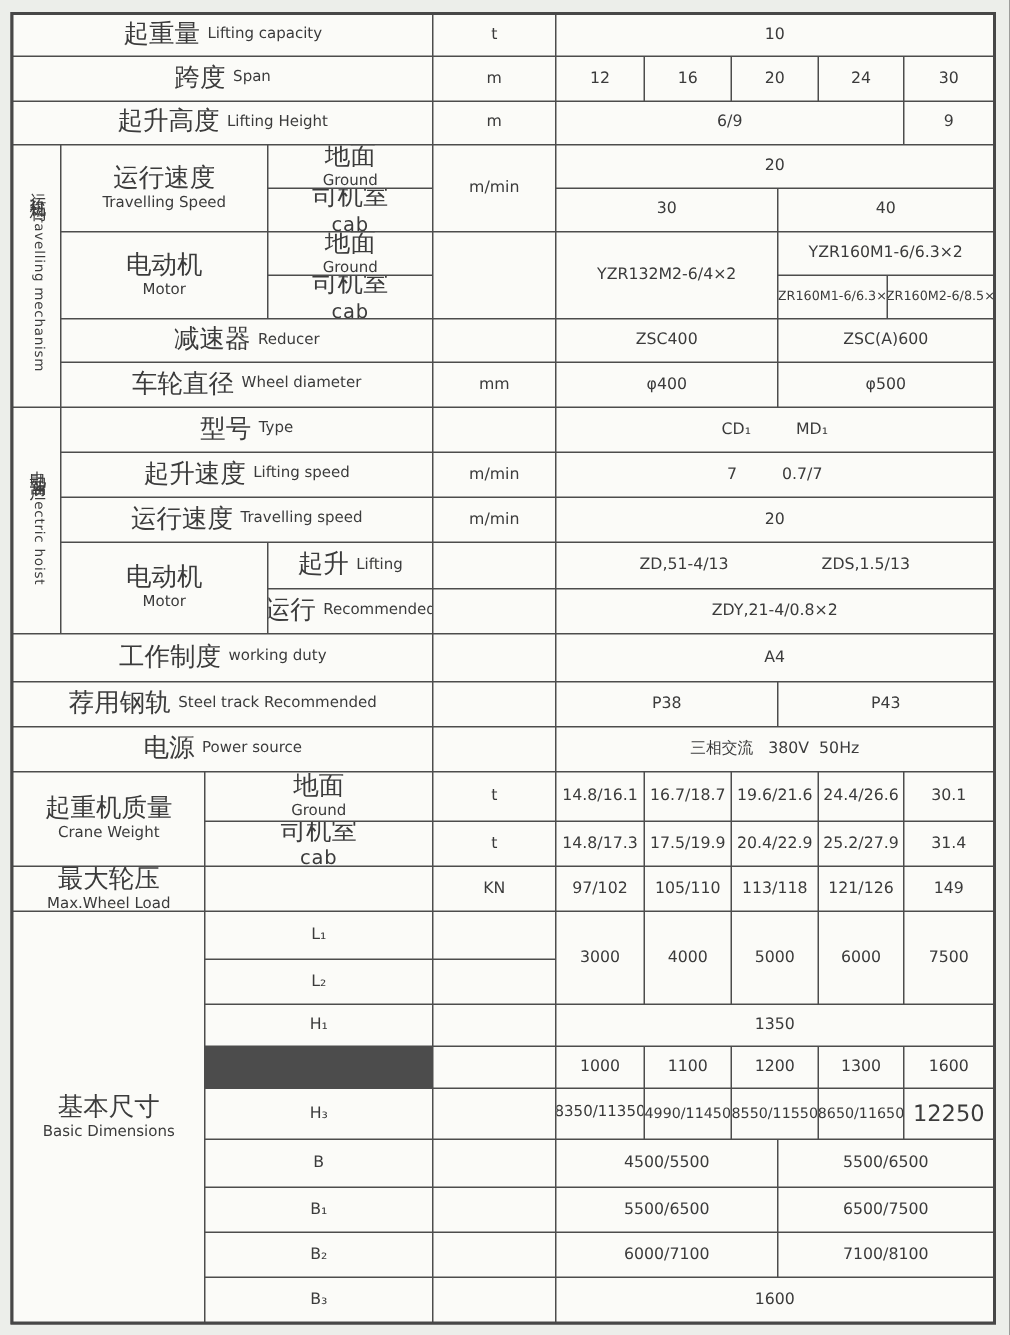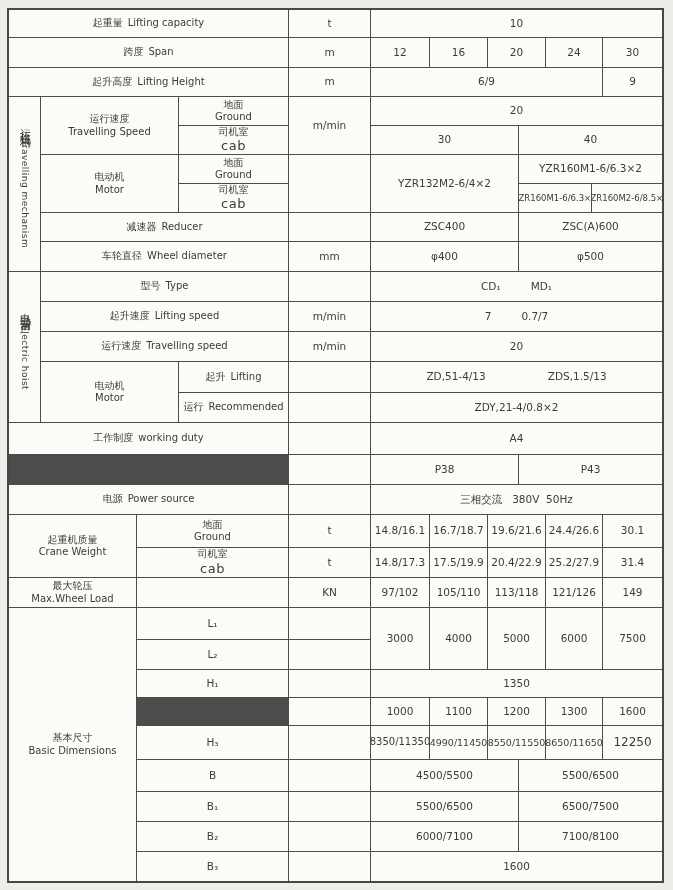--- a/index.html
+++ b/index.html
@@ -22,21 +22,21 @@
   }
   .c{
     background:#fbfbf8;
     display:flex;align-items:center;justify-content:center;
     text-align:center;
     font-size:10.5px;
     white-space:pre;
     line-height:1.25;
     overflow:hidden;
   }
-  .cn{font-size:10px;}
+  .cn{font-size:17px;}
   .en{font-size:10px;}
   .lab .cn{margin-right:5px;}
   .stack{flex-direction:column;}
   .stack .cn,.stack .en{display:block;margin:0;}
   .cab{font-size:13px;letter-spacing:.5px;}
   .strip{flex-direction:column;gap:9px;}
   .vcn{writing-mode:vertical-rl;text-orientation:upright;font-size:11px;letter-spacing:3px;}
   .ven{writing-mode:vertical-rl;font-size:9px;letter-spacing:.5px;}
   .pair-sm{margin-left:30px;}
   .pair-lg{margin-left:62px;}
@@ -113,20 +113,21 @@
   <div class="c lab" style="grid-area:14/4/15/5"><span class="cn">运行</span><span class="en">Recommended</span></div>
   <div class="c" style="grid-area:13/5/14/6"></div>
   <div class="c" style="grid-area:14/5/15/6"></div>
   <div class="c" style="grid-area:13/6/14/13"><span>ZD,51-4/13</span><span class="pair-lg">ZDS,1.5/13</span></div>
   <div class="c" style="grid-area:14/6/15/13">ZDY,21-4/0.8×2</div>
 
   <div class="c lab" style="grid-area:15/1/16/5"><span class="cn">工作制度</span><span class="en">working duty</span></div>
   <div class="c" style="grid-area:15/5/16/6"></div>
   <div class="c" style="grid-area:15/6/16/13">A4</div>
 
+  <div class="c lab" style="grid-area:16/1/17/5"><span class="cn">荐用钢轨</span><span class="en">Steel track Recommended</span></div>
   <div class="c" style="grid-area:16/5/17/6"></div>
   <div class="c" style="grid-area:16/6/17/9">P38</div>
   <div class="c" style="grid-area:16/9/17/13">P43</div>
 
   <div class="c lab" style="grid-area:17/1/18/5"><span class="cn">电源</span><span class="en">Power source</span></div>
   <div class="c" style="grid-area:17/5/18/6"></div>
   <div class="c" style="grid-area:17/6/18/13">三相交流   380V  50Hz</div>
 
   <div class="c stack" style="grid-area:18/1/20/3"><span class="cn">起重机质量</span><span class="en">Crane Weight</span></div>
   <div class="c stack" style="grid-area:18/3/19/5"><span class="cn">地面</span><span class="en">Ground</span></div>
@@ -175,21 +176,21 @@
   <div class="c" style="grid-area:24/8/25/10">1200</div>
   <div class="c" style="grid-area:24/10/25/12">1300</div>
   <div class="c" style="grid-area:24/12/25/13">1600</div>
 
   <div class="c dim-lbl" style="grid-area:25/3/26/5">H₃</div>
   <div class="c" style="grid-area:25/5/26/6"></div>
   <div class="c" style="grid-area:25/6/26/7;font-size:10px">8350/11350</div>
   <div class="c" style="grid-area:25/7/26/8;font-size:9.5px">4990/11450</div>
   <div class="c" style="grid-area:25/8/26/10;font-size:9.5px">8550/11550</div>
   <div class="c" style="grid-area:25/10/26/12;font-size:9.5px">8650/11650</div>
-  <div class="c" style="grid-area:25/12/26/13;font-size:12px">12250</div>
+  <div class="c" style="grid-area:25/12/26/13;font-size:15px">12250</div>
 
   <div class="c dim-lbl" style="grid-area:26/3/27/5">B</div>
   <div class="c" style="grid-area:26/5/27/6"></div>
   <div class="c" style="grid-area:26/6/27/9">4500/5500</div>
   <div class="c" style="grid-area:26/9/27/13">5500/6500</div>
 
   <div class="c dim-lbl" style="grid-area:27/3/28/5">B₁</div>
   <div class="c" style="grid-area:27/5/28/6"></div>
   <div class="c" style="grid-area:27/6/28/9">5500/6500</div>
   <div class="c" style="grid-area:27/9/28/13">6500/7500</div>

